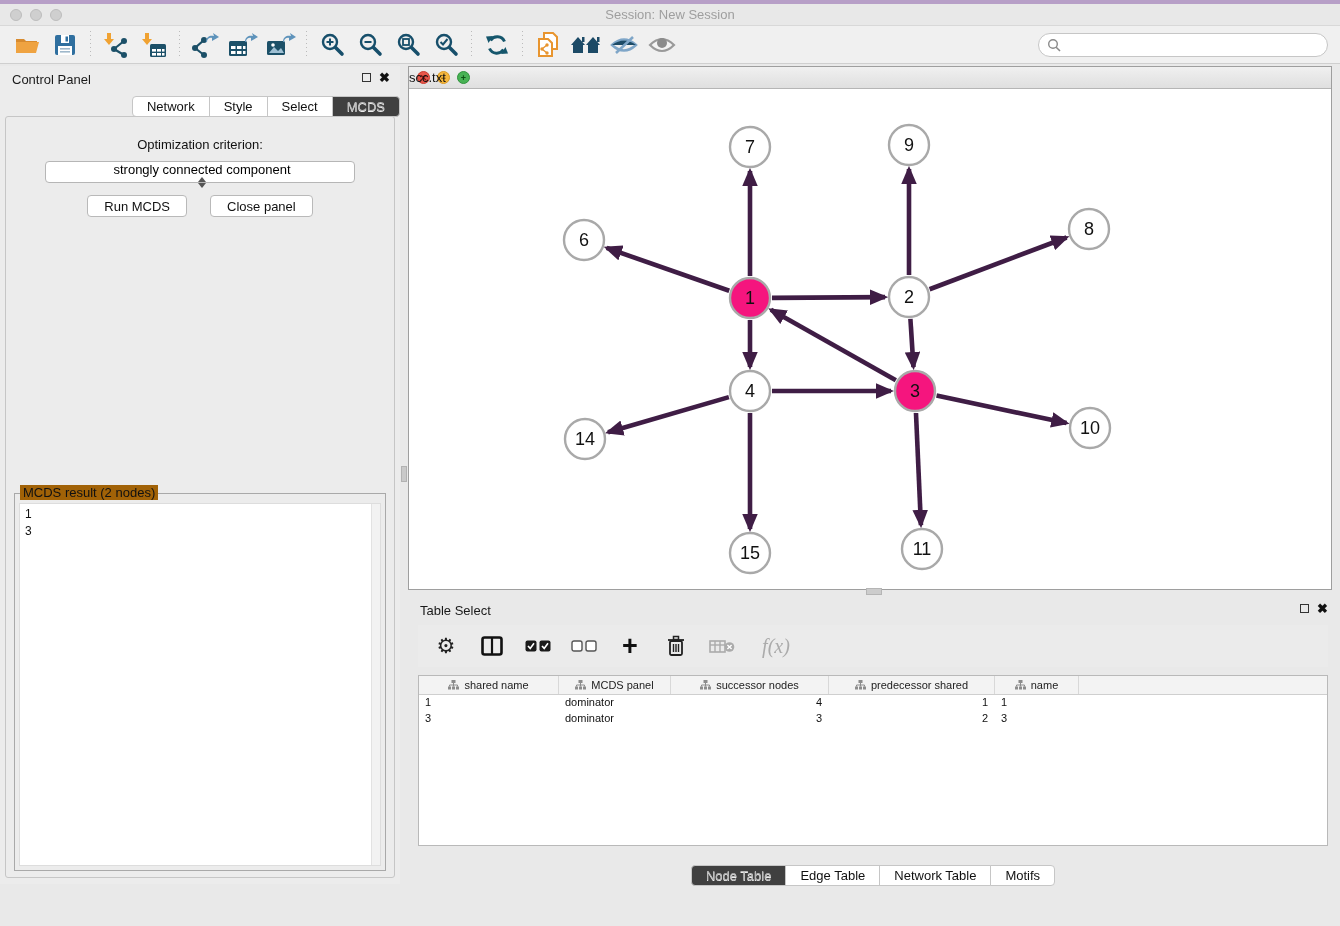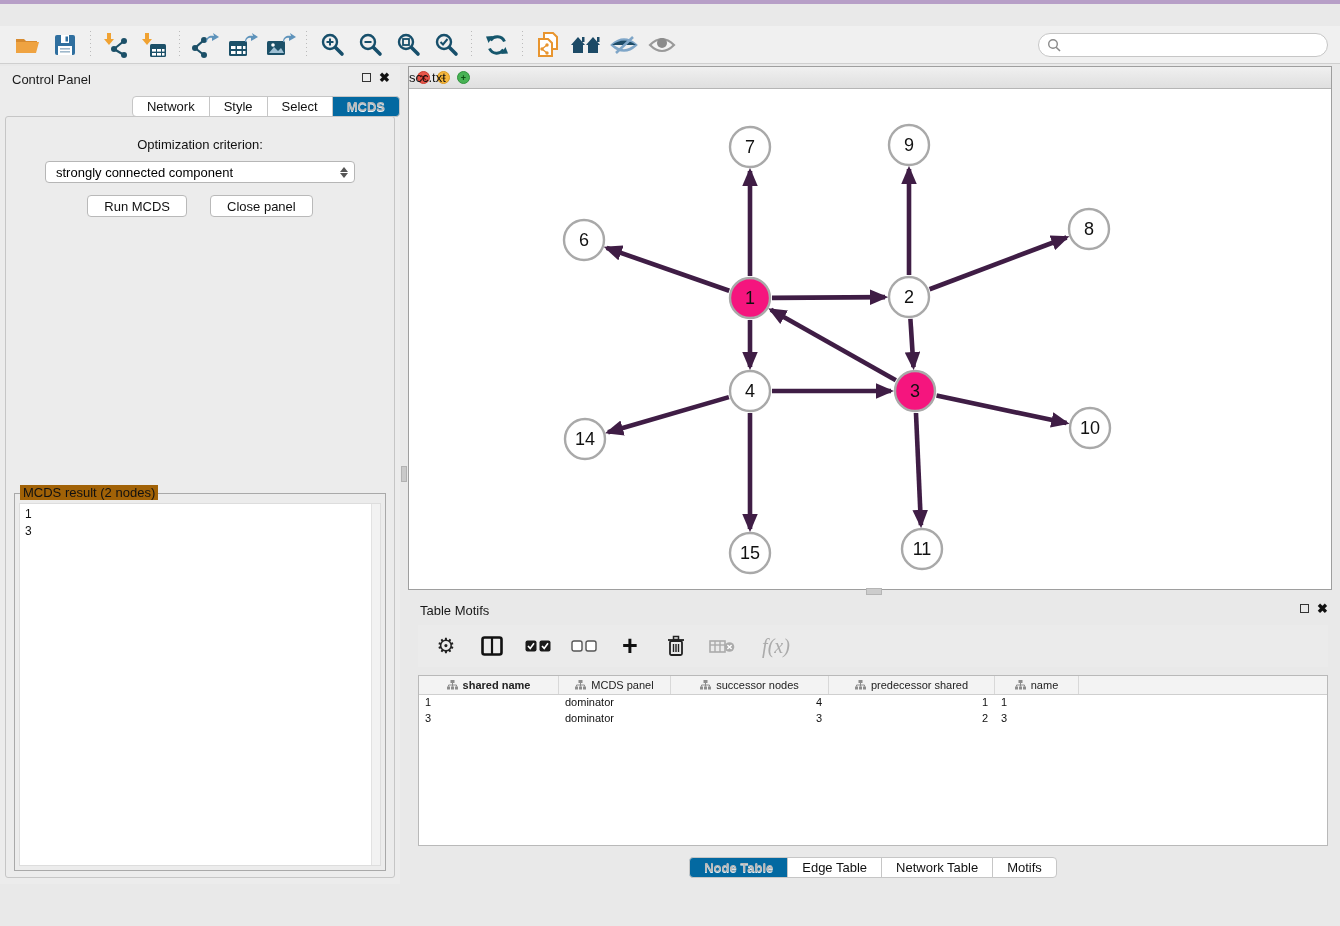--- a/index.html
+++ b/index.html
@@ -24,25 +24,25 @@
   .panel-header { position:relative; height:26px; }
   .panel-title { position:absolute; left:12px; top:6px; font-size:13px; color:#1a1a1a; }
   .ph-icons { position:absolute; right:10px; top:6px; display:flex; gap:8px; align-items:center; }
   .float-ic { width:9px; height:9px; border:1.5px solid #333; display:inline-block; }
   .close-ic { font-size:13px; font-weight:bold; color:#111; line-height:11px; }
 
   .ctab-row { position:absolute; top:30px; left:0; right:0; display:flex; justify-content:flex-end; }
   .tab { height:21px; line-height:19px; padding:0 14px; font-size:13px; background:#fff; border:1px solid #C6C6C6; margin-left:-1px; color:#111; cursor:pointer; }
   .tab:first-child { border-radius:4px 0 0 4px; margin-left:0; }
   .tab:last-child { border-radius:0 4px 4px 0; }
-  .tab.selected { background:#0369a1; color:#B9B9B9; text-shadow:0 1px 0 rgba(255,255,255,.9);font-weight:bold; }
+  .tab.selected { background:#404040; color:#B9B9B9; text-shadow:0 1px 0 rgba(255,255,255,.9); }
 
   .cp-body { position:absolute; left:5px; right:5px; top:50px; bottom:6px; border:1px solid #C6C6C6; border-radius:3px; background:#ECECEC; }
   .opt-label { margin-top:20px; text-align:center; font-size:13px; color:#111; }
-  .dropdown { margin:9px auto 0; width:310px; height:22px; background:#fff; border:1px solid #B6B6B6; border-radius:4px; display:flex; align-items:center; padding:0 6px 0 10px; font-size:13px; cursor:pointer; }
+  .dropdown { margin:9px auto 0; width:310px; height:22px; background:#fff; border:1px solid #B6B6B6; border-radius:4px; display:flex; align-items:center; padding:0 6px 0 10px; font-size:13px; cursor:pointer;flex-direction:column; }
   .dropdown .dval { flex:1; }
   .stepper { display:flex; flex-direction:column; align-items:center; gap:1px; }
   .stepper .up { width:0;height:0;border-left:4px solid transparent;border-right:4px solid transparent;border-bottom:5px solid #555; }
   .stepper .down { width:0;height:0;border-left:4px solid transparent;border-right:4px solid transparent;border-top:5px solid #555; }
   .btn-row { margin-top:12px; display:flex; justify-content:center; gap:23px; }
   .pbtn { height:22px; padding:0 16px; font-size:13px; background:#fff; border:1px solid #B9B9B9; border-radius:4px; color:#111; cursor:pointer; font-family:"Liberation Sans",sans-serif; }
 
   .result-box { position:absolute; left:8px; right:8px; top:376px; bottom:6px; border:1px solid #A9A9A9; }
   .result-label { position:absolute; top:-9px; left:5px; background:#a16207; padding:0 3px; font-size:13px; color:#111; }
   .result-area { position:absolute; left:4px; right:4px; top:9px; bottom:4px; background:#fff; border:1px solid #DDD; font-size:12px; line-height:17px; padding:2px 5px; color:#111; }
@@ -68,35 +68,43 @@
   .tp-toolbar { position:absolute; left:10px; right:10px; top:28px; height:42px; background:#EBEBEB; display:flex; align-items:center; gap:18px; padding-left:14px; }
   .ticon { display:flex; align-items:center; justify-content:center; width:28px; height:30px; border:none; background:transparent; cursor:pointer; }
   .gear-glyph { font-size:21px; color:#222; }
   .plus-glyph { font-size:27px; font-weight:bold; color:#111; line-height:22px; }
   .fx-glyph { font-family:"Liberation Serif", serif; font-style:italic; font-size:20px; color:#ABABAB; }
   .tp-table { position:absolute; left:10px; right:10px; top:78px; bottom:42px; background:#fff; border:1px solid #B9B9B9; overflow:hidden; }
   .t-head { display:flex; height:19px; background:#F3F3F3; border-bottom:1px solid #CFCFCF; }
   .th { display:flex; align-items:center; justify-content:center; gap:5px; font-size:11px; color:#222; border-right:1px solid #D8D8D8; height:100%; }
   .tr { display:flex; height:16px; }
   .td { font-size:11px; color:#111; padding:1px 7px 0 6px; }
-  .tp-tabs { position:absolute; left:0; right:0; bottom:10px; display:flex; justify-content:center; }
+  .tp-tabs { position:absolute; left:0; right:0; bottom:2px; display:flex; justify-content:center; }
 
   
   .statusbar { position:absolute; left:0; top:893px; width:100%; height:33px; background:#EDEDED; border-top:1px solid #C0C0C0; }
   .list-btn { position:absolute; left:8px; top:5px; width:34px; height:23px; background:#fff; border:1px solid #ADADAD; border-radius:3px; display:flex; align-items:center; justify-content:center; cursor:pointer; }
   .mem-btn { position:absolute; right:6px; top:5px; height:23px; padding:0 10px; background:#FBFBFB; border:1px solid #ADADAD; border-radius:3px; display:flex; align-items:center; gap:6px; font-size:12px; color:#111; cursor:pointer; }
   .mem-dot { width:12px; height:12px; border-radius:50%; background:#1F8B34; }
 </style>
 </head>
 <body>
 
 <div class="app">
 
   <div class="top-strip"></div>
 
+  <div class="mac-titlebar">
+    <div class="traffic">
+      <span class="tl"></span>
+      <span class="tl"></span>
+      <span class="tl"></span>
+    </div>
+    <div class="win-title">Session: New Session</div>
+  </div>
 
   <div class="toolbar">
     <button class="tbtn">
       <svg width="27" height="24" viewBox="0 0 27 24">
         <path d="M2 6 h8 l2 2 h11 v4 H2 z" fill="#D88B2F"></path>
         <path d="M2 9 h23 l-3 11 H2 z" fill="#EFA341"></path>
       </svg>
     </button>
     <button class="tbtn">
       <svg width="24" height="24" viewBox="0 0 24 24">
@@ -365,21 +373,21 @@
               <text x="513" y="466" text-anchor="middle" font-size="18" fill="#111">11</text>
             </g>
           </g>
       </svg>
     </div>
     <div class="hgrip"></div>
   </div>
 
   <div class="table-panel">
     <div class="panel-header">
-      <span class="panel-title">Table Motifs</span>
+      <span class="panel-title">Table Select</span>
       <span class="ph-icons">
         <span class="float-ic"></span>
         <span class="close-ic">✖</span>
       </span>
     </div>
     <div class="tp-toolbar">
       <button class="ticon">
           <span class="gear-glyph">⚙</span>
         </button>
       <button class="ticon">
@@ -424,21 +432,21 @@
           <circle cx="20.5" cy="9" r="4.8" fill="#ABABAB"></circle>
           <path d="M18.4 7 l4.2 4 M22.6 7 l-4.2 4" stroke="#fff" stroke-width="1.4"></path>
         </svg>
       </button>
       <button class="ticon" style="width:44px">
           <span class="fx-glyph">f(x)</span>
         </button>
     </div>
     <div class="tp-table">
       <div class="t-head" id="table-head">
-          <div class="th" style="width: 140px; font-weight: bold;">
+          <div class="th" style="width: 140px;">
             <svg width="11" height="10" viewBox="0 0 11 10">
               <rect x="3.5" y="0" width="4" height="3" fill="#8C8C8C"></rect>
               <rect x="0" y="6.5" width="3" height="3" fill="#8C8C8C"></rect>
               <rect x="4" y="6.5" width="3" height="3" fill="#8C8C8C"></rect>
               <rect x="8" y="6.5" width="3" height="3" fill="#8C8C8C"></rect>
               <path d="M5.5 3 V5 M1.5 6.5 V5 H9.5 V6.5 M5.5 5 V6.5" stroke="#8C8C8C" stroke-width="1" fill="none"></path>
             </svg>
             <span>shared name</span>
           </div>
           <div class="th" style="width: 112px;">

